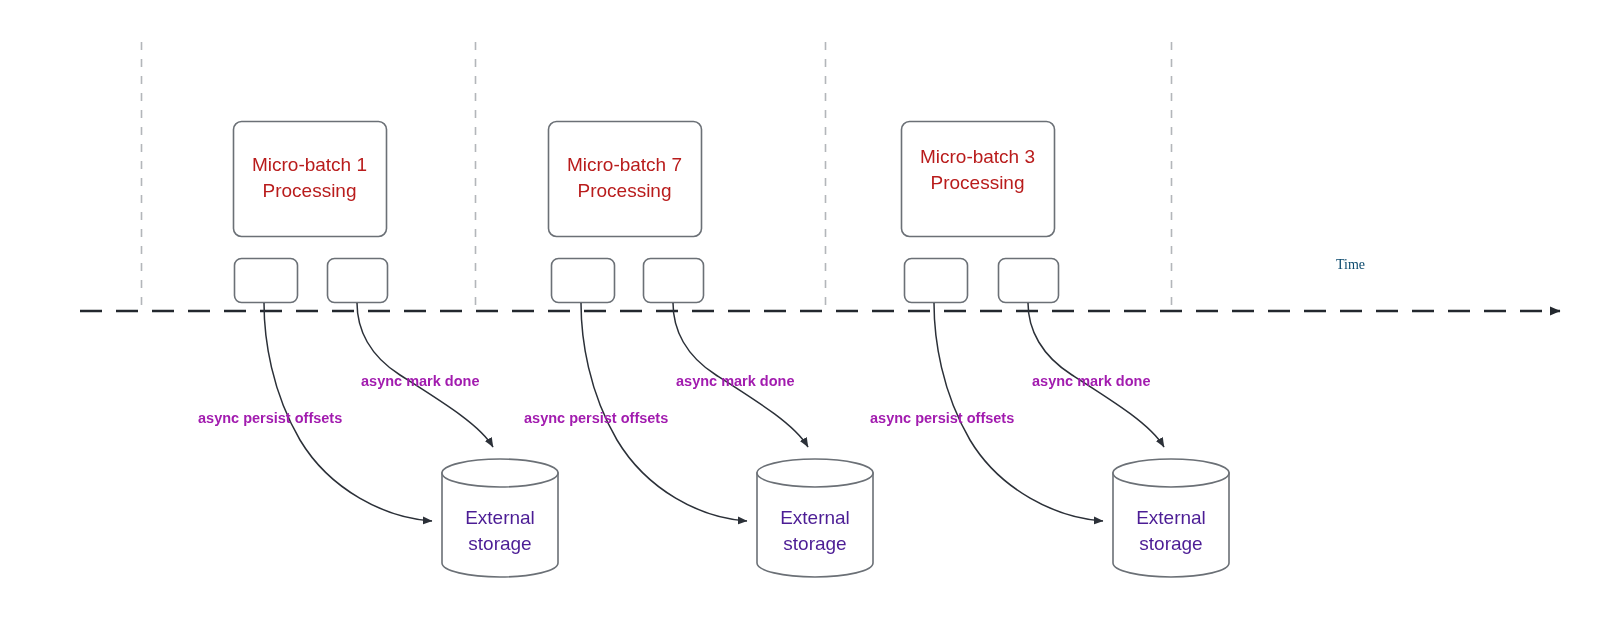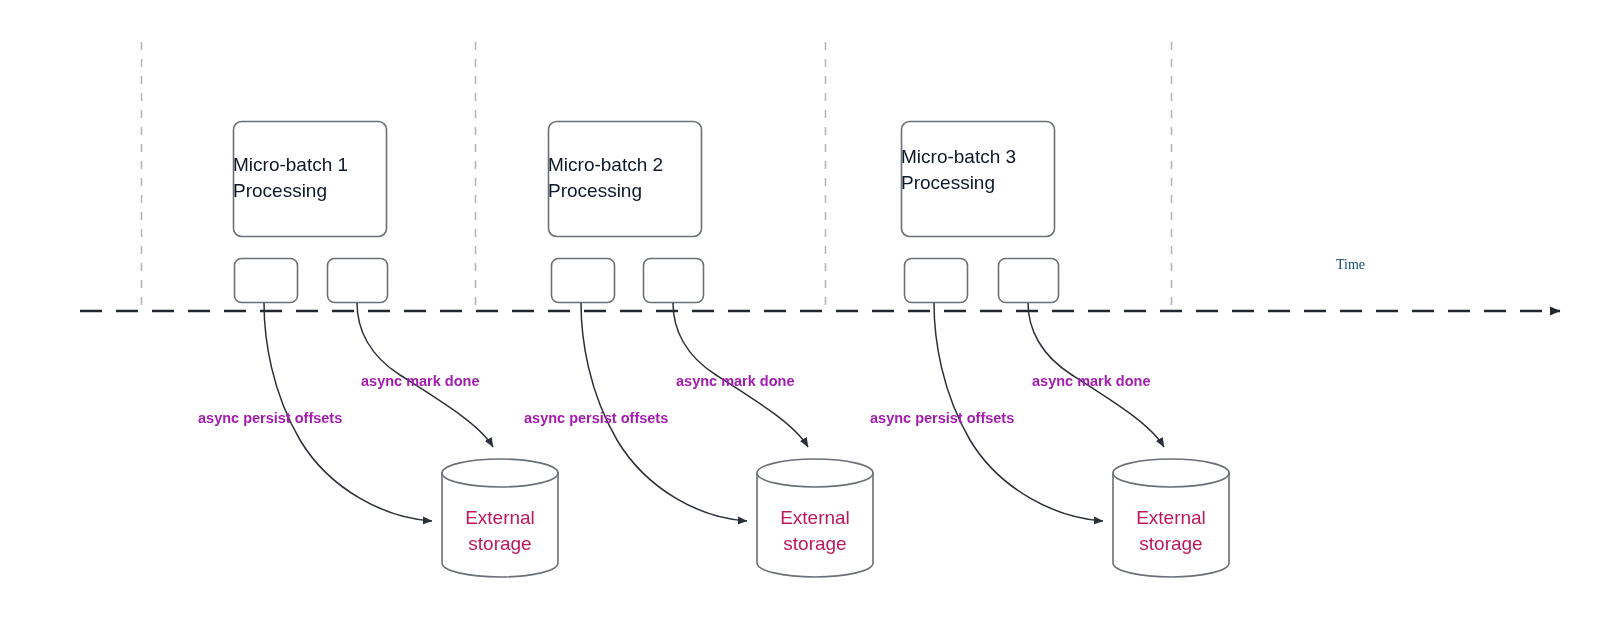--- a/index.html
+++ b/index.html
@@ -22,35 +22,35 @@
   svg.layer {
     position: absolute;
     top: 0;
     left: 0;
     width: 1600px;
     height: 642px;
     overflow: visible;
   }
   .box-label {
     position: absolute;
-    text-align: left;
+    text-align: center;
     font-family: "Liberation Sans", sans-serif;
     font-size: 19px;
     line-height: 26px;
-    color: #0f172a;
+    color: #b91c1c;
     pointer-events: none;
     white-space: pre;
   }
   .cyl-label {
     position: absolute;
     text-align: center;
     font-family: "Liberation Sans", sans-serif;
     font-size: 19px;
     line-height: 26px;
-    color: #be185d;
+    color: #4c1d95;
     white-space: pre;
   }
   .edge-label {
     position: absolute;
     font-family: "Liberation Sans", sans-serif;
     font-size: 14.5px;
     font-weight: bold;
     color: #a21caf;
     white-space: nowrap;
   }
@@ -130,21 +130,21 @@
       <path d="M934,303 C934,340 942,392 970,440 C1000,490 1056,518 1103,521" fill="none" stroke="#2b3038" stroke-width="1.5" marker-end="url(#arrowFilled)"></path>
       <path d="M1028,303 C1028,330 1042,356 1072,375 C1116,403 1151,425 1164,447" fill="none" stroke="#2b3038" stroke-width="1.5" marker-end="url(#arrowFilled)"></path>
     </g>
   </svg>
 
   <div class="box-label" style="left:233px; top:152px; width:153px;"><span>Micro-batch 1</span><br><span>Processing</span></div>
   <div class="cyl-label" style="left:442px; top:505px; width:116px;"><span>External</span><br><span>storage</span></div>
   <div class="edge-label" style="left:198px; top:410px;">async persist offsets</div>
   <div class="edge-label" style="left:361px; top:373px;">async mark done</div>
 
-  <div class="box-label" style="left:548px; top:152px; width:153px;"><span>Micro-batch 2</span><br><span>Processing</span></div>
+  <div class="box-label" style="left:548px; top:152px; width:153px;"><span>Micro-batch 7</span><br><span>Processing</span></div>
   <div class="cyl-label" style="left:757px; top:505px; width:116px;"><span>External</span><br><span>storage</span></div>
   <div class="edge-label" style="left:524px; top:410px;">async persist offsets</div>
   <div class="edge-label" style="left:676px; top:373px;">async mark done</div>
 
   <div class="box-label" style="left:901px; top:144px; width:153px;"><span>Micro-batch 3</span><br><span>Processing</span></div>
   <div class="cyl-label" style="left:1113px; top:505px; width:116px;"><span>External</span><br><span>storage</span></div>
   <div class="edge-label" style="left:870px; top:410px;">async persist offsets</div>
   <div class="edge-label" style="left:1032px; top:373px;">async mark done</div>
 
   <div class="time-label" style="left:1336px; top:257px;">Time</div>

